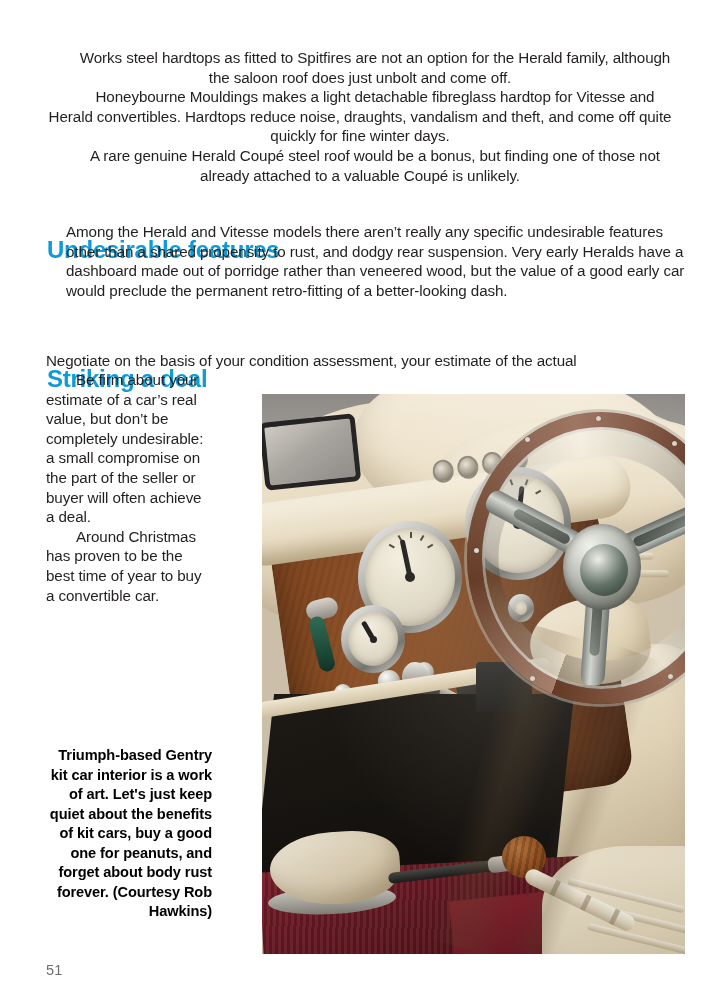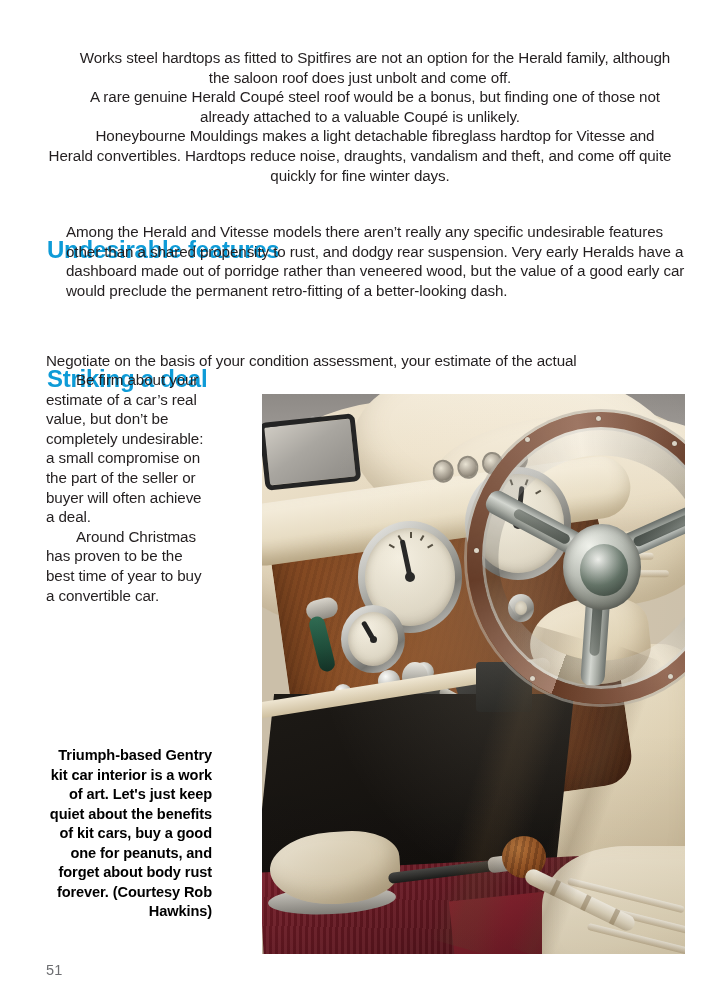--- a/index.html
+++ b/index.html
@@ -472,22 +472,22 @@
     pointer-events: none;
   }
 </style>
 </head>
 <body>
 
 <div id="page">
 
   <div id="top-block" class="body-text">
     <p class="indent">Works steel hardtops as fitted to Spitfires are not an option for the Herald family, although the saloon roof does just unbolt and come off.</p>
+    <p class="indent">Honeybourne Mouldings makes a light detachable fibreglass hardtop for Vitesse and Herald convertibles. Hardtops reduce noise, draughts, vandalism and theft, and come off quite quickly for fine winter days.</p>
     <p class="indent">A rare genuine Herald Coupé steel roof would be a bonus, but finding one of those not already attached to a valuable Coupé is unlikely.</p>
-    <p class="indent">Honeybourne Mouldings makes a light detachable fibreglass hardtop for Vitesse and Herald convertibles. Hardtops reduce noise, draughts, vandalism and theft, and come off quite quickly for fine winter days.</p>
   </div>
 
   <h2 id="undesirable-head" class="section-head">Undesirable features</h2>
   <div id="undesirable-block" class="body-text">
     <p>Among the Herald and Vitesse models there aren’t really any specific undesirable features other than a shared propensity to rust, and dodgy rear suspension. Very early Heralds have a dashboard made out of porridge rather than veneered wood, but the value of a good early car would preclude the permanent retro-fitting of a better-looking dash.</p>
   </div>
 
   <h2 id="striking-head" class="section-head">Striking a deal</h2>
   <div id="striking-block" class="body-text">
     <p>Negotiate on the basis of your condition assessment, your estimate of the actual</p>

